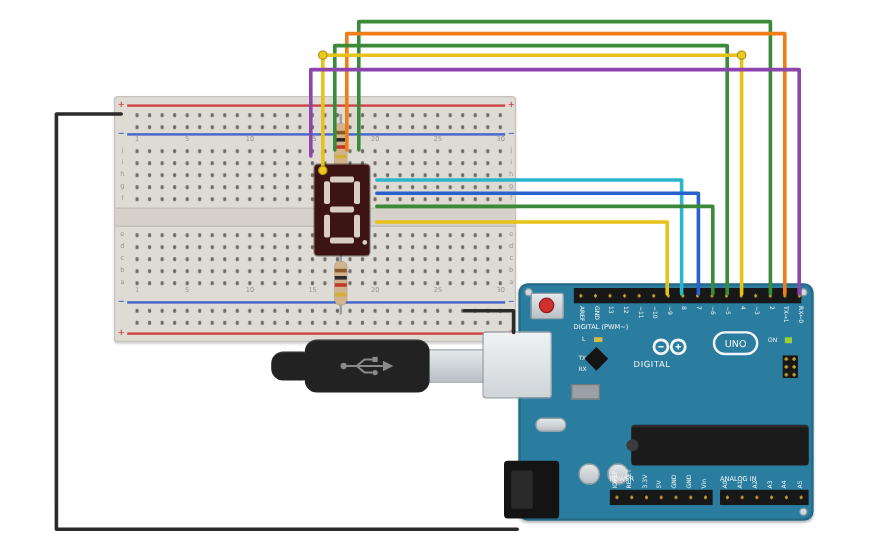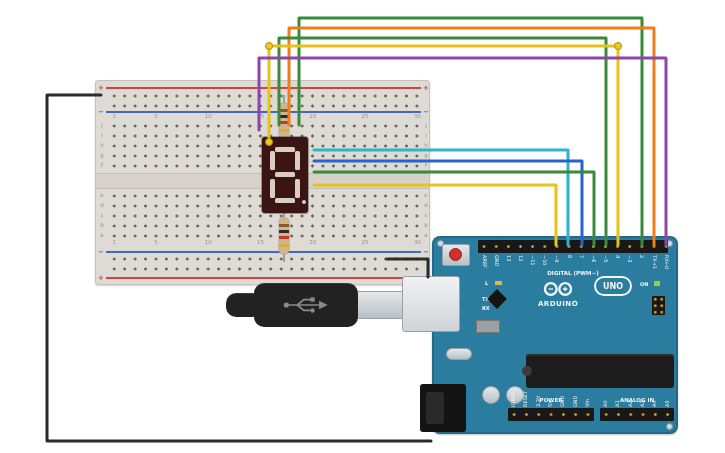--- a/index.html
+++ b/index.html
@@ -36,21 +36,21 @@
   .seg{position:absolute;background:var(--segment);border-radius:1.5px}
 
   
   #arduino{position:absolute;left:432px;top:236px;width:246px;height:198px;background:var(--board);
     border-radius:8px;z-index:2;box-shadow:inset 0 0 0 2px rgba(0,0,0,.15),0 1px 2px rgba(0,0,0,.25)}
   .pin-header{position:absolute;background-color:var(--header-black);border-radius:1px;
     background-image:radial-gradient(circle,var(--pin-gold) 1.2px,transparent 1.5px)}
   .pin-label{position:absolute;writing-mode:vertical-rl;font-size:5px;color:var(--white-text);
     line-height:1.1;white-space:nowrap}
   .pin-label.flip{transform:rotate(180deg)}
-  .board-text{position:absolute;color:var(--white-text);font-weight:bold;text-align:center}
+  .board-text{position:absolute;color:var(--white-text);font-weight:normal;text-align:left}
   .hole{position:absolute;width:7px;height:7px;border-radius:50%;background:#cfd9de;border:1px solid #7d97a5}
   .silver{background:linear-gradient(#e4e8ea,#b9c0c5);border:1px solid #98a1a8}
   .led{position:absolute}
 
   
   #usb-cable{position:absolute;left:0;top:0;z-index:2}
   .blackpart{position:absolute;background:#222;border-radius:10px;box-shadow:inset 0 1px 0 rgba(255,255,255,.12)}
 
   
   #wire-svg{position:absolute;left:0;top:0;z-index:6;pointer-events:none}
@@ -173,21 +173,21 @@
     <span class="board-text" style="left:50px;top:69px;font-size:5px">RX</span>
     <span class="board-text" style="left:208px;top:45px;font-size:5px">ON</span>
     <div class="led" style="left:222px;top:45px;width:6px;height:5px;background:#9ccc3f"></div>
 
     <svg width="36" height="18" viewBox="0 0 40 18" style="position:absolute;left:108px;top:44px">
       <circle cx="12" cy="9" r="6.5" fill="none" stroke="#f2f6f7" stroke-width="2.6"></circle>
       <circle cx="28" cy="9" r="6.5" fill="none" stroke="#f2f6f7" stroke-width="2.6"></circle>
       <path d="M9.5 9 H14.5" stroke="#f2f6f7" stroke-width="1.4"></path>
       <path d="M25.5 9 H30.5 M28 6.5 V11.5" stroke="#f2f6f7" stroke-width="1.4"></path>
     </svg>
-    <div class="board-text" style="left:96px;top:64px;width:60px;font-size:7px;letter-spacing:.5px">ARDUINO</div>
+    <div class="board-text" style="left:96px;top:64px;width:60px;font-size:7px;letter-spacing:.5px">DIGITAL</div>
     <div style="position:absolute;left:162px;top:40px;width:38px;height:20px;border:2px solid #f2f6f7;border-radius:10px;display:flex;align-items:center;justify-content:center">
       <span class="board-text" style="position:static;font-size:8px">UNO</span>
     </div>
 
     <div style="position:absolute;left:58px;top:56px;width:14px;height:14px;background:#141414;transform:rotate(45deg)"></div>
     <div style="position:absolute;left:44px;top:84px;width:24px;height:13px;background:#9aa0a6;border:1px solid #777"></div>
     <div class="silver" style="position:absolute;left:14px;top:112px;width:26px;height:12px;border-radius:6px"></div>
     <div style="position:absolute;left:94px;top:118px;width:148px;height:34px;background:#1c1c1c;border-radius:3px;box-shadow:inset 0 2px 0 rgba(255,255,255,.08)">
       <div style="position:absolute;left:-4px;top:12px;width:10px;height:10px;border-radius:50%;background:#3b3b3b"></div>
     </div>

